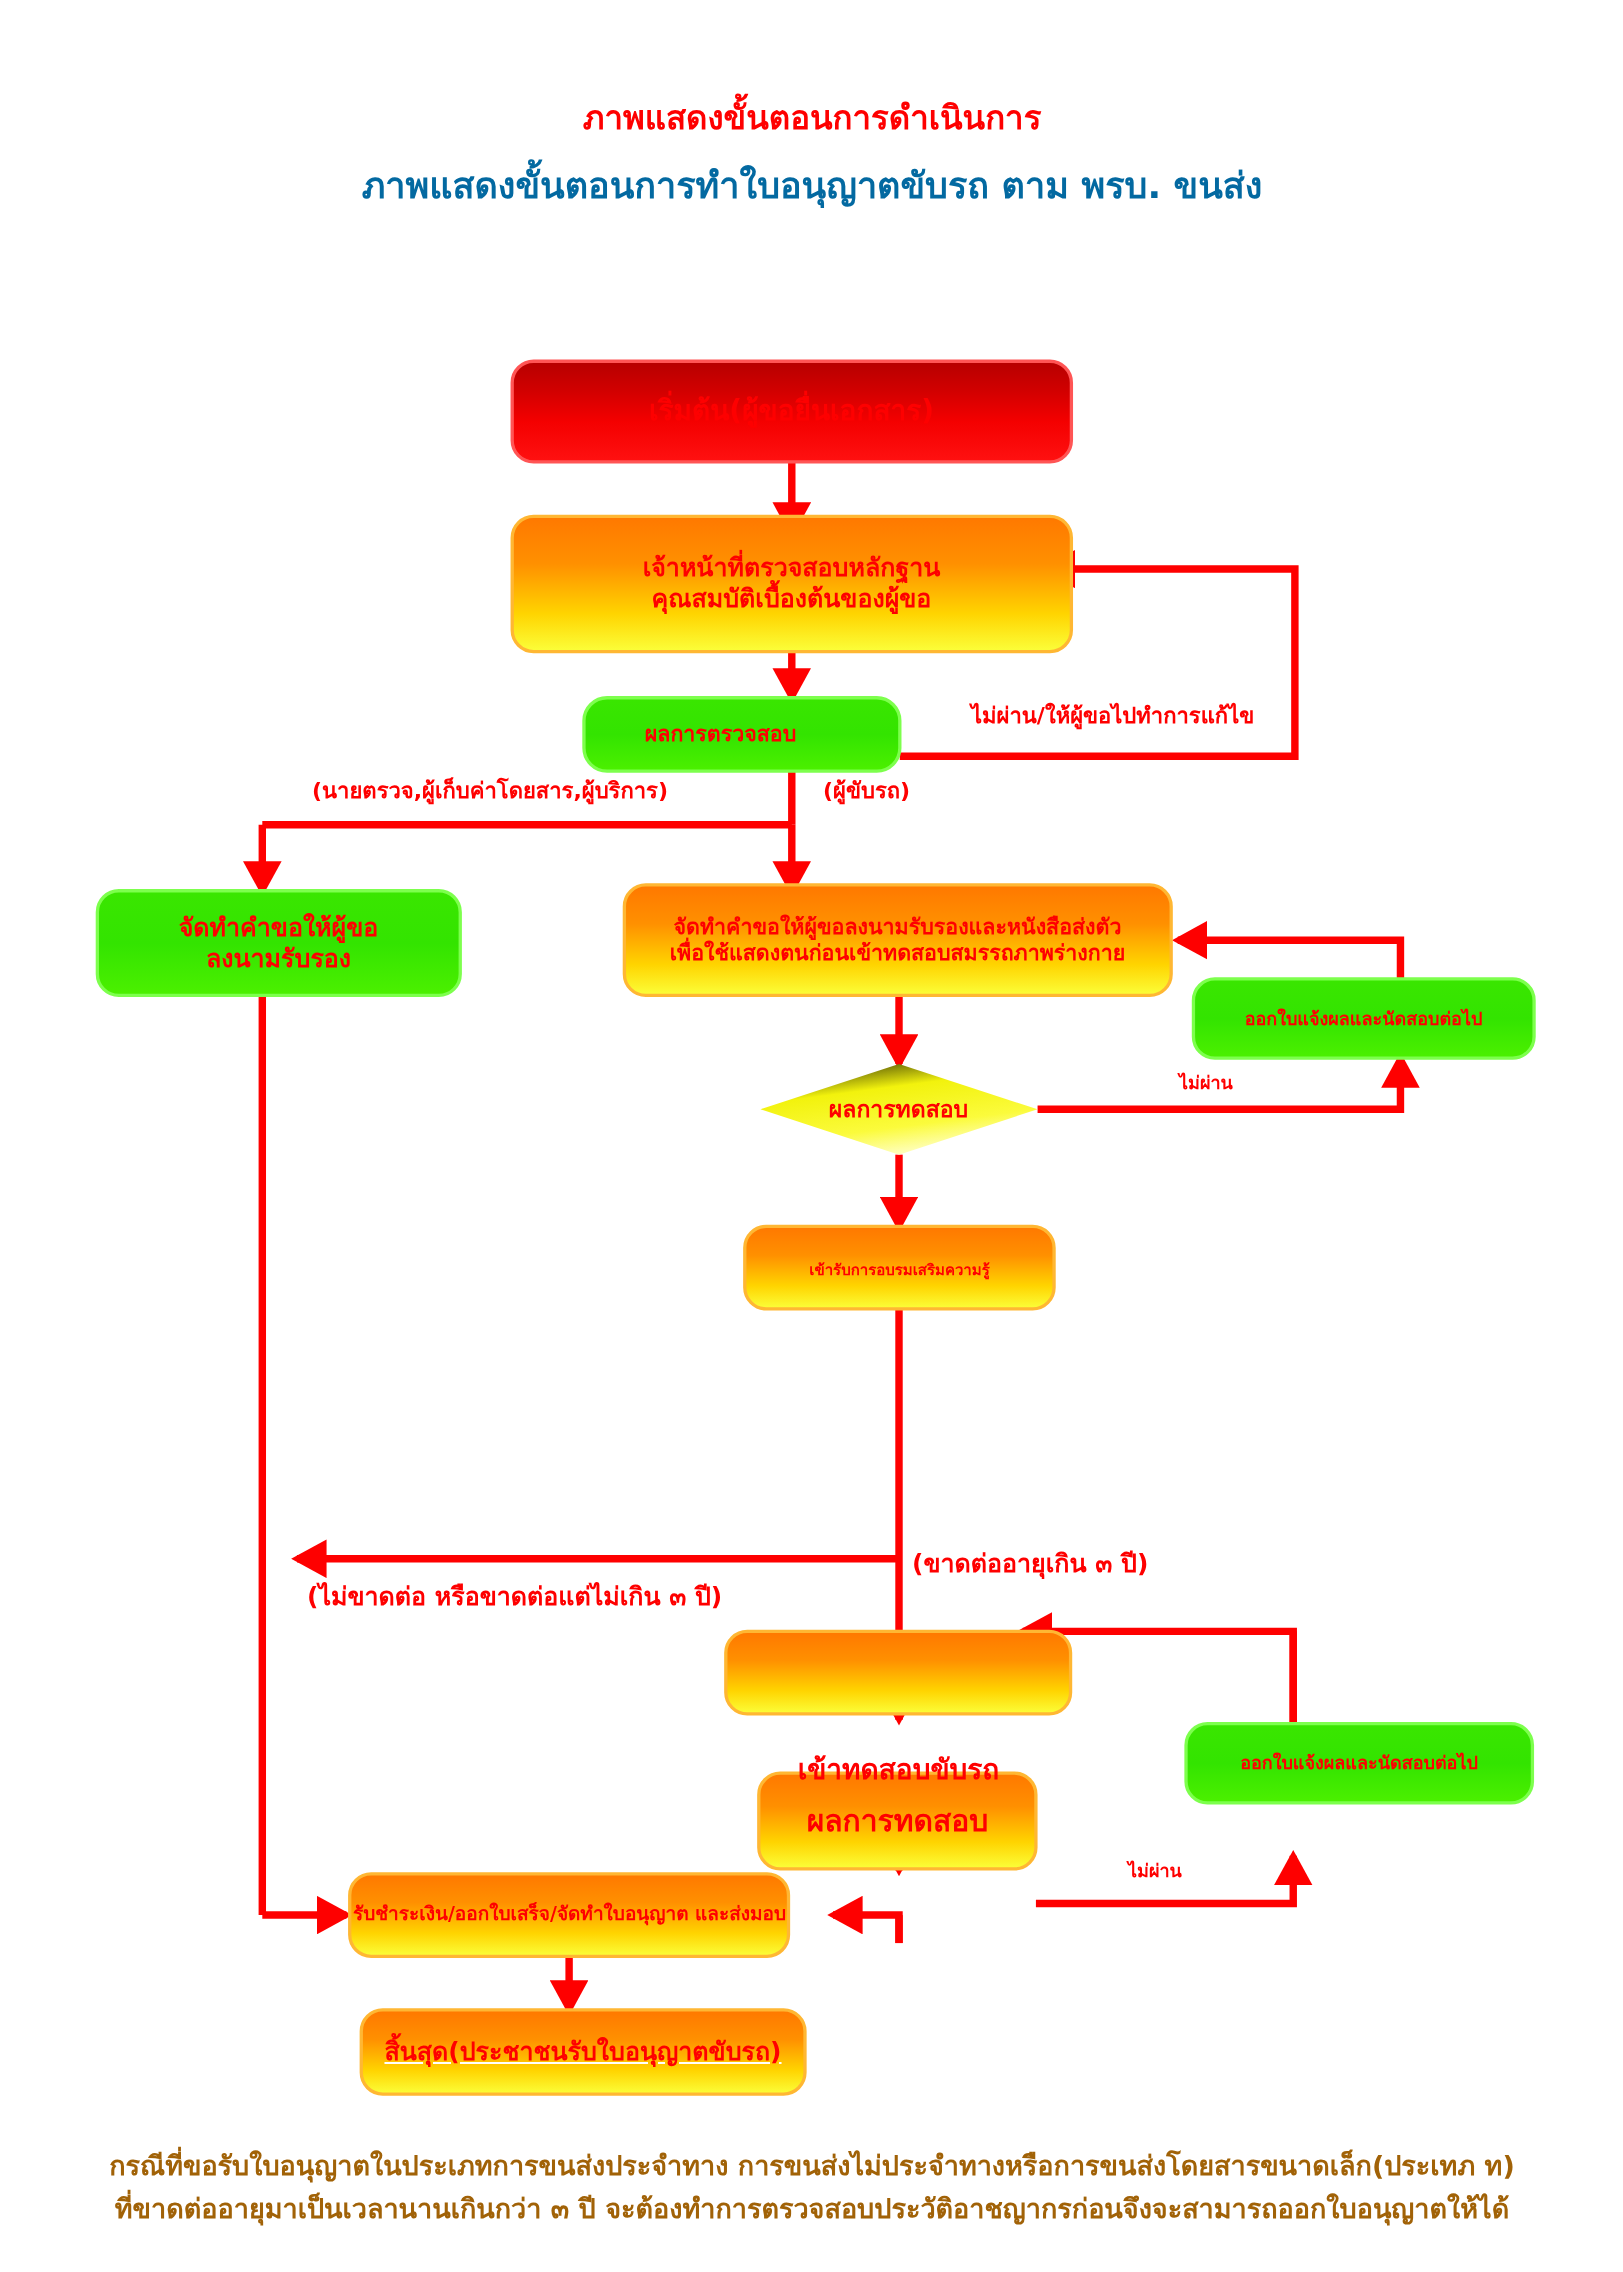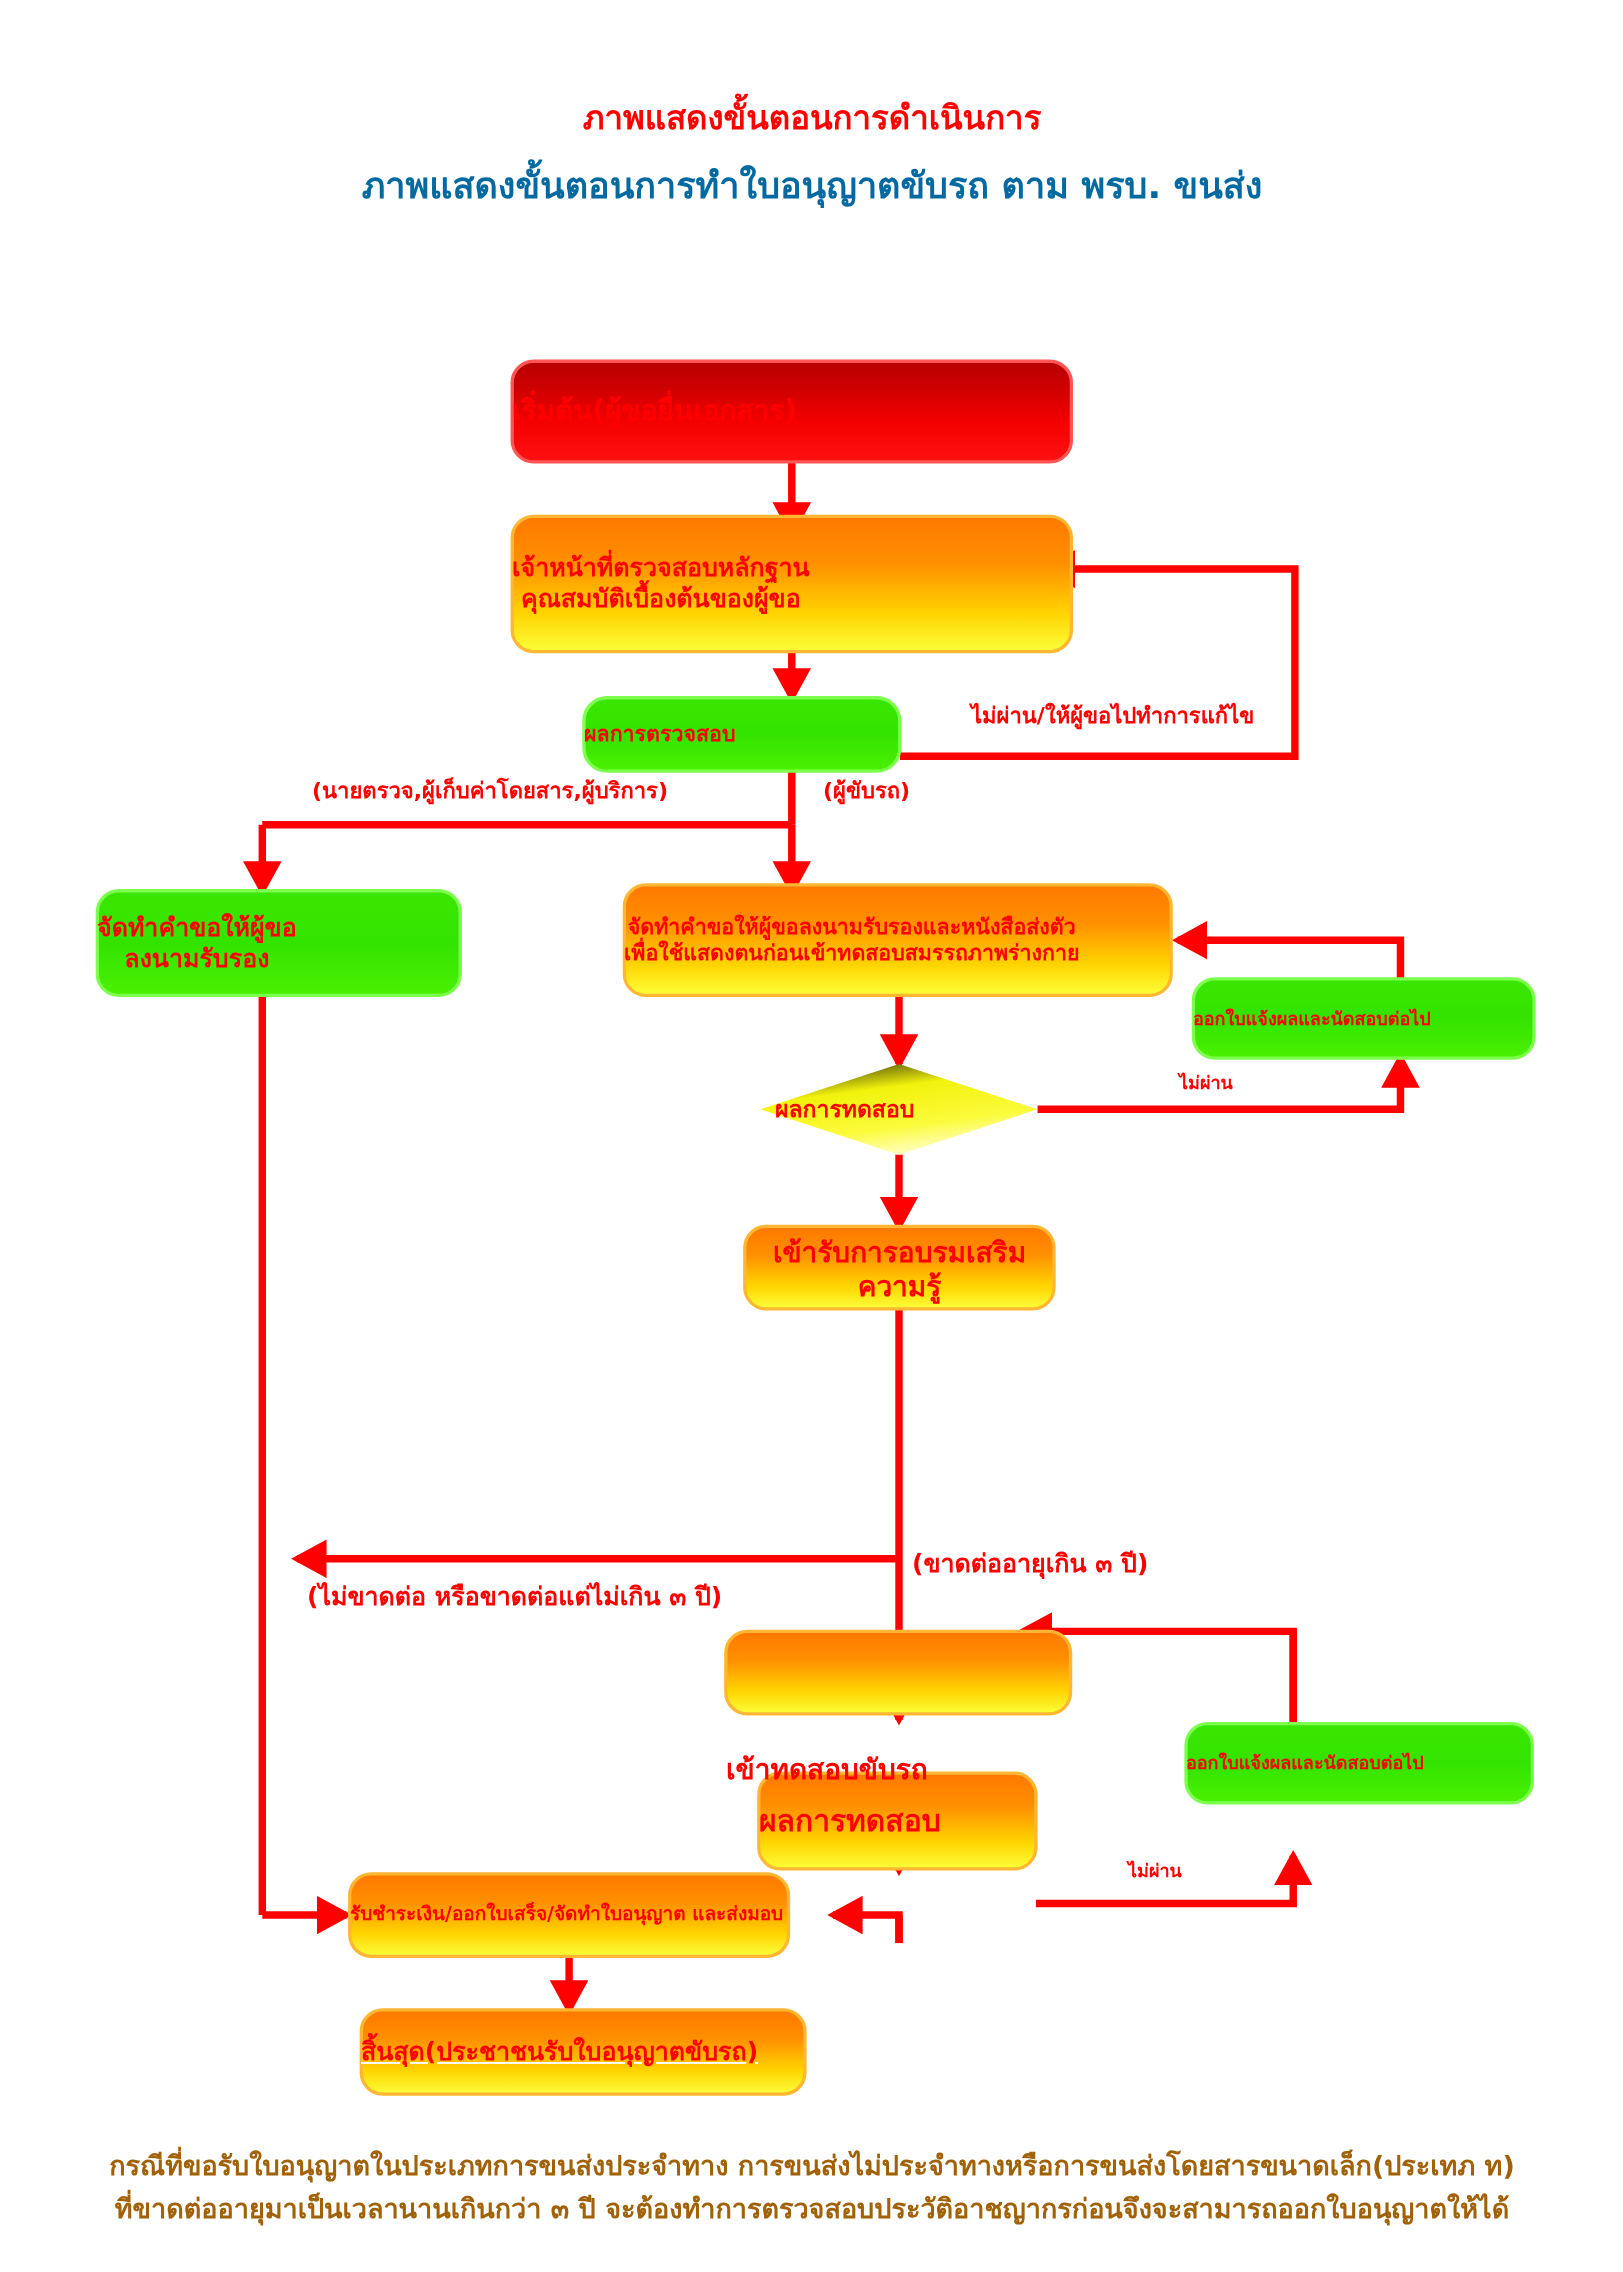--- a/index.html
+++ b/index.html
@@ -27,21 +27,21 @@
   }
 
   .footer-wrap{
     position:absolute;left:0;top:2144px;width:1624px;text-align:center;
   }
   .footer-line{display:block;color:#a16207;font-weight:bold;font-size:27px;line-height:1.6;}
 
   
   .node-label{
     position:absolute;
-    display:flex;align-items:center;
+    display:flex;align-items:center;justify-content:center;
     text-align:center;
     color:#fe0000;
     font-weight:bold;
     -webkit-text-stroke:5px #ffffff;
     paint-order:stroke fill;
     pointer-events:none;
     line-height:1.22;
   }
   .node-label span{ -webkit-text-stroke:0; }
   .edge-label{
@@ -190,21 +190,21 @@
   </div>
 
   <div class="node-label" style="left:1193px;top:979px;width:341px;height:79px;font-size:18px;">
     <span>ออกใบแจ้งผลและนัดสอบต่อไป</span>
   </div>
 
   <div class="node-label" style="left:775px;top:1076px;width:247px;height:66px;font-size:23px;">
     <span>ผลการทดสอบ</span>
   </div>
 
-  <div class="node-label" style="left:745px;top:1226px;width:309px;height:88px;font-size:28px;">
+  <div class="node-label" style="left:745px;top:1226px;width:309px;height:88px;font-size:15px;">
     <span>เข้ารับการอบรมเสริมความรู้</span>
   </div>
 
   <div class="node-label" style="left:726px;top:1719px;width:345px;height:103px;font-size:28px;border-radius:6px;">
     <span>เข้าทดสอบขับรถ</span>
   </div>
 
   <div class="node-label" style="left:1186px;top:1723px;width:346px;height:79px;font-size:18px;">
     <span>ออกใบแจ้งผลและนัดสอบต่อไป</span>
   </div>

